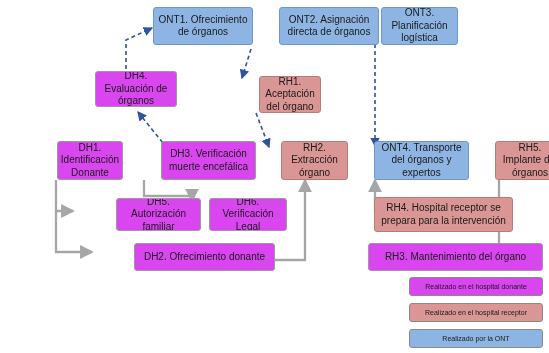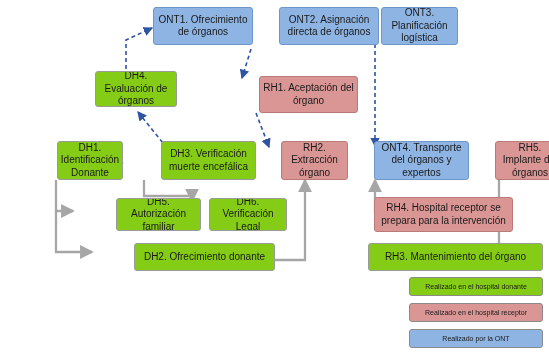--- a/index.html
+++ b/index.html
@@ -36,21 +36,21 @@
     justify-content: center;
     text-align: center;
     font-size: 10px;
     line-height: 1.25;
     color: #1a1a1a;
     padding: 13px 3px;
     overflow: hidden;
     margin-left: 44px;
   }
   .gray {
-    background: #84cc16;
+    background: #d946ef;
     border-color: #9a9a9a;
   }
   .blue {
     background: #8eb4e3;
     border-color: #6f96c8;
   }
   .red {
     background: #d99694;
     border-color: #b97a78;
   }
@@ -124,21 +124,21 @@
   <div class="node blue" style="left:235px; top:7px; width:100px; height:38px;">
     <span>ONT2. Asignación directa de órganos</span>
   </div>
   <div class="node blue" style="left:337px; top:7px; width:77px; height:38px;">
     <span>ONT3. Planificación logística</span>
   </div>
 
   <div class="node gray" style="left:51px; top:71px; width:82px; height:36px;">
     <span>DH4. Evaluación de órganos</span>
   </div>
-  <div class="node red" style="left:215px; top:76px; width:99px; height:37px;">
+  <div class="node red" style="left:215px; top:76px; width:62px; height:37px;">
     <span>RH1. Aceptación del órgano</span>
   </div>
 
   <div class="node gray" style="left:13px; top:141px; width:66px; height:39px;">
     <span>DH1. Identificación Donante</span>
   </div>
   <div class="node gray" style="left:117px; top:141px; width:95px; height:39px;">
     <span>DH3. Verificación muerte encefálica</span>
   </div>
   <div class="node red" style="left:237px; top:141px; width:67px; height:39px;">

